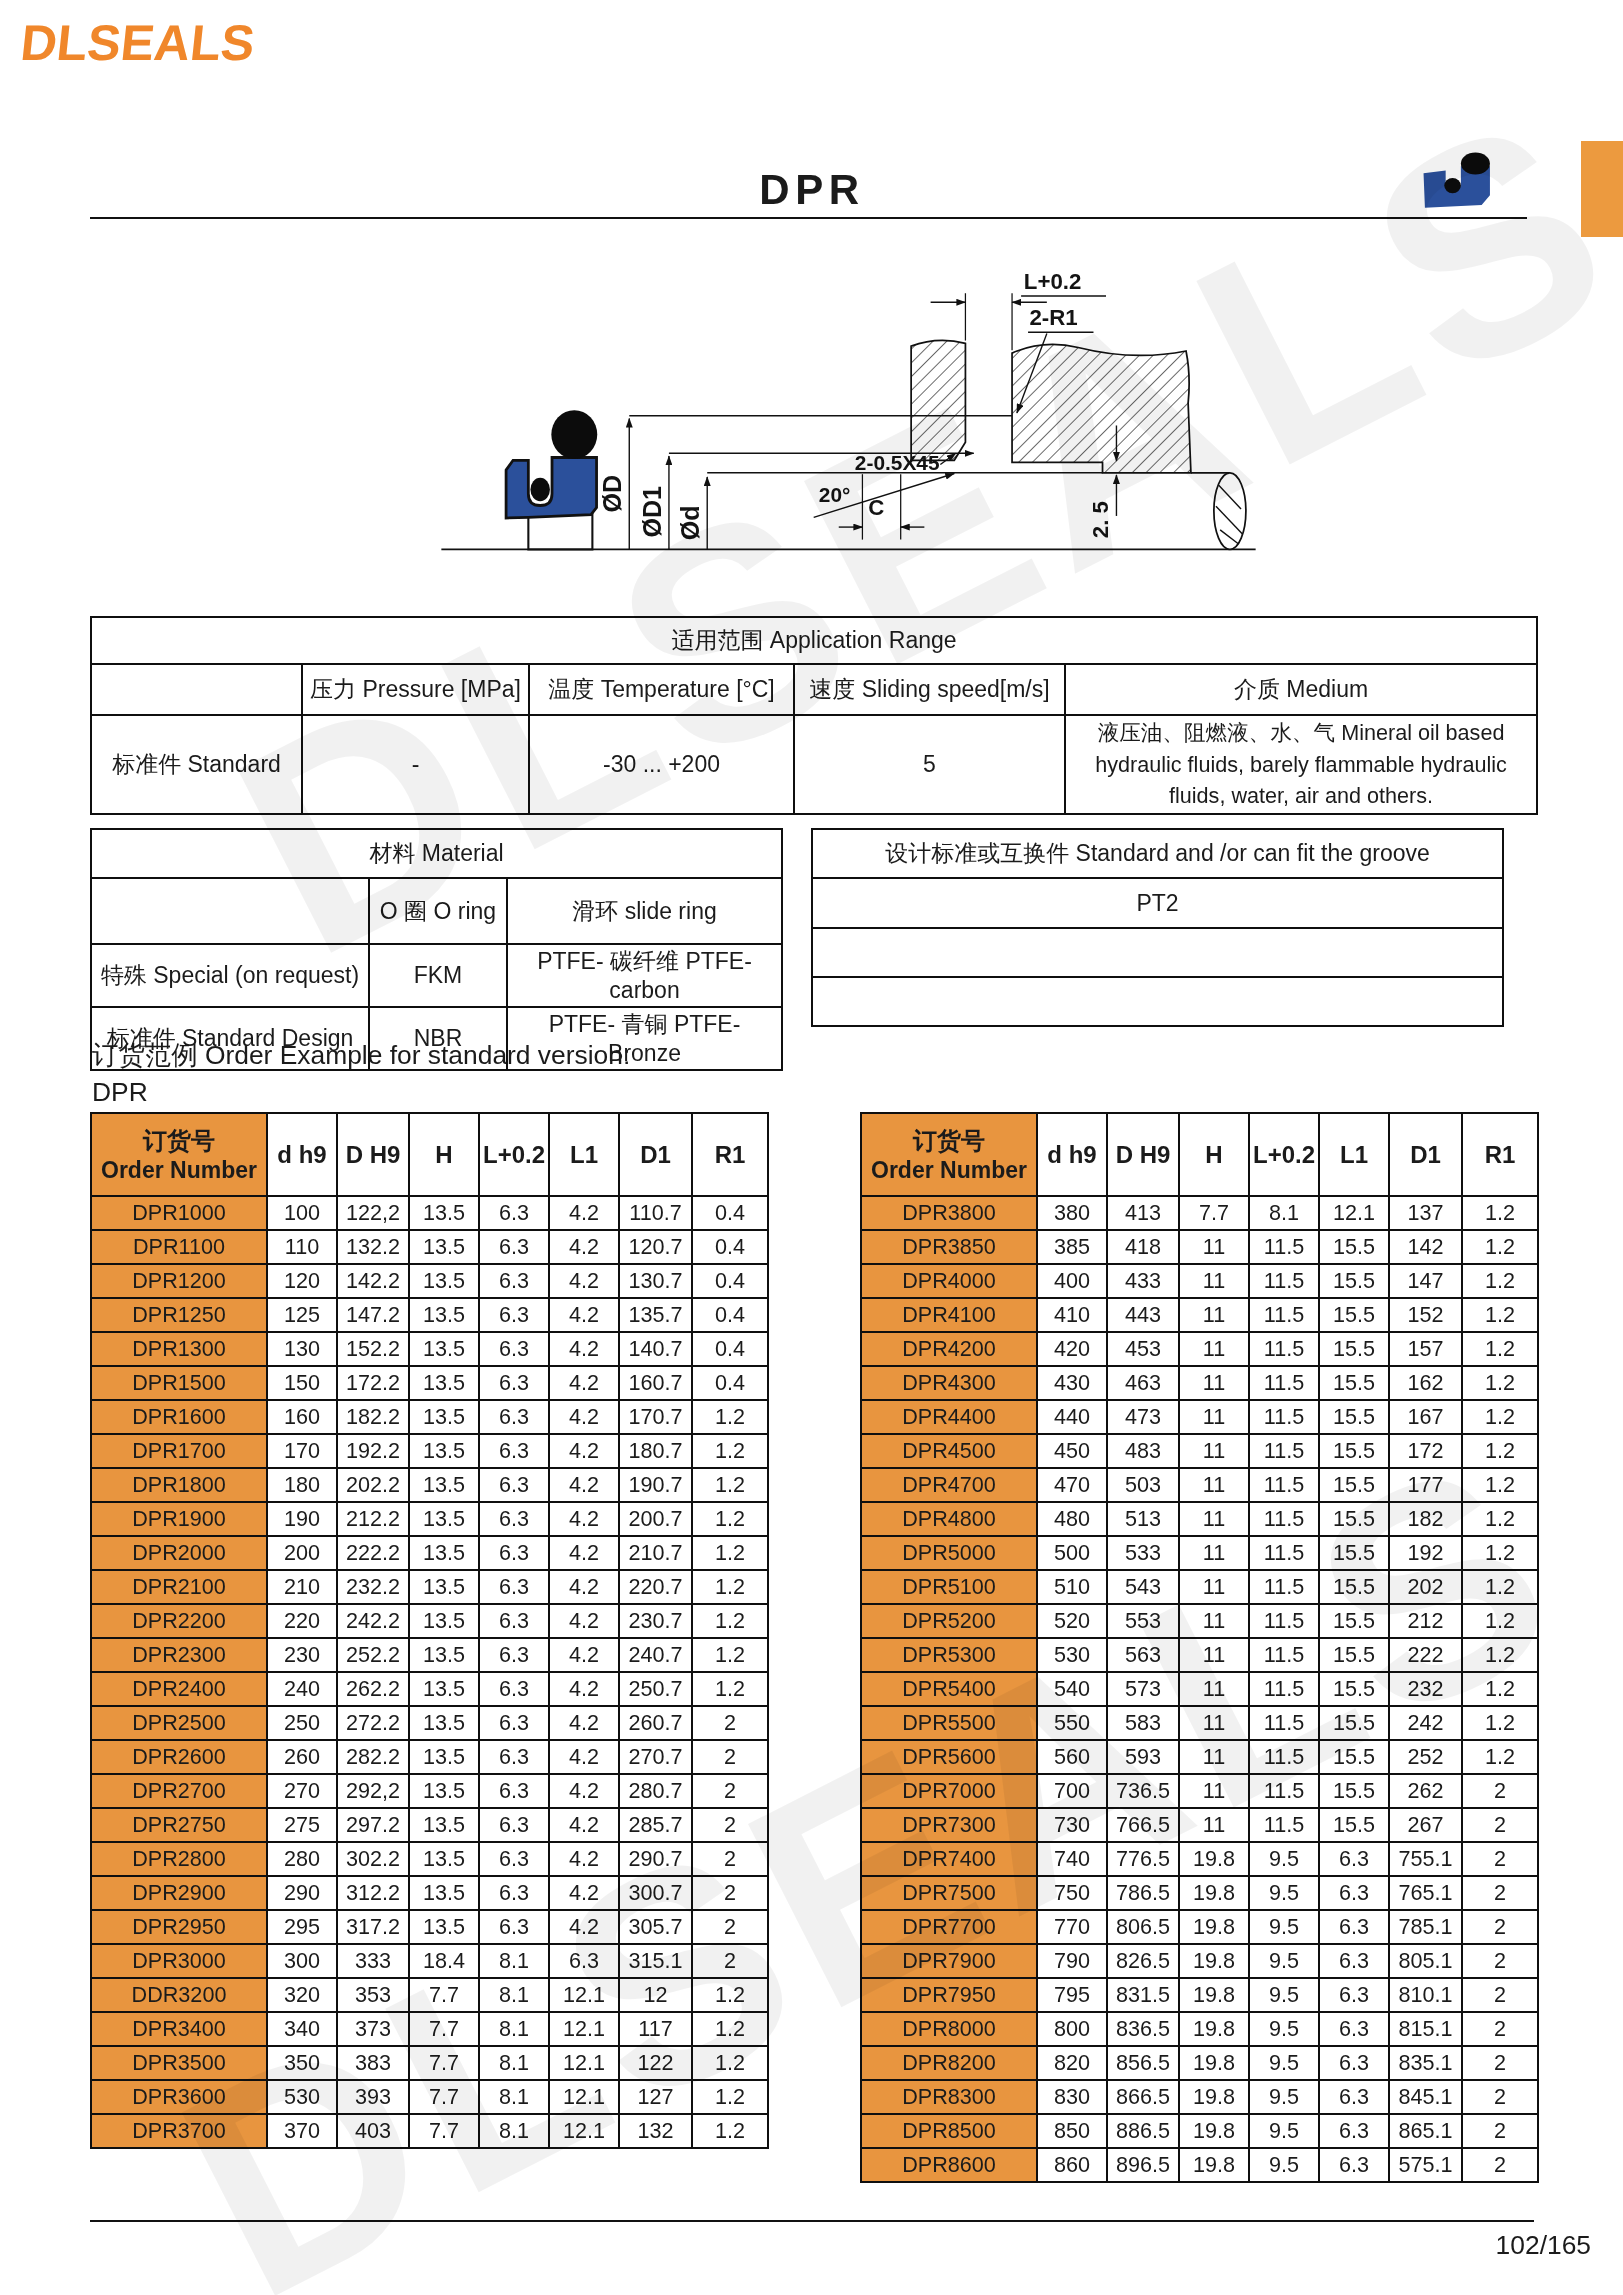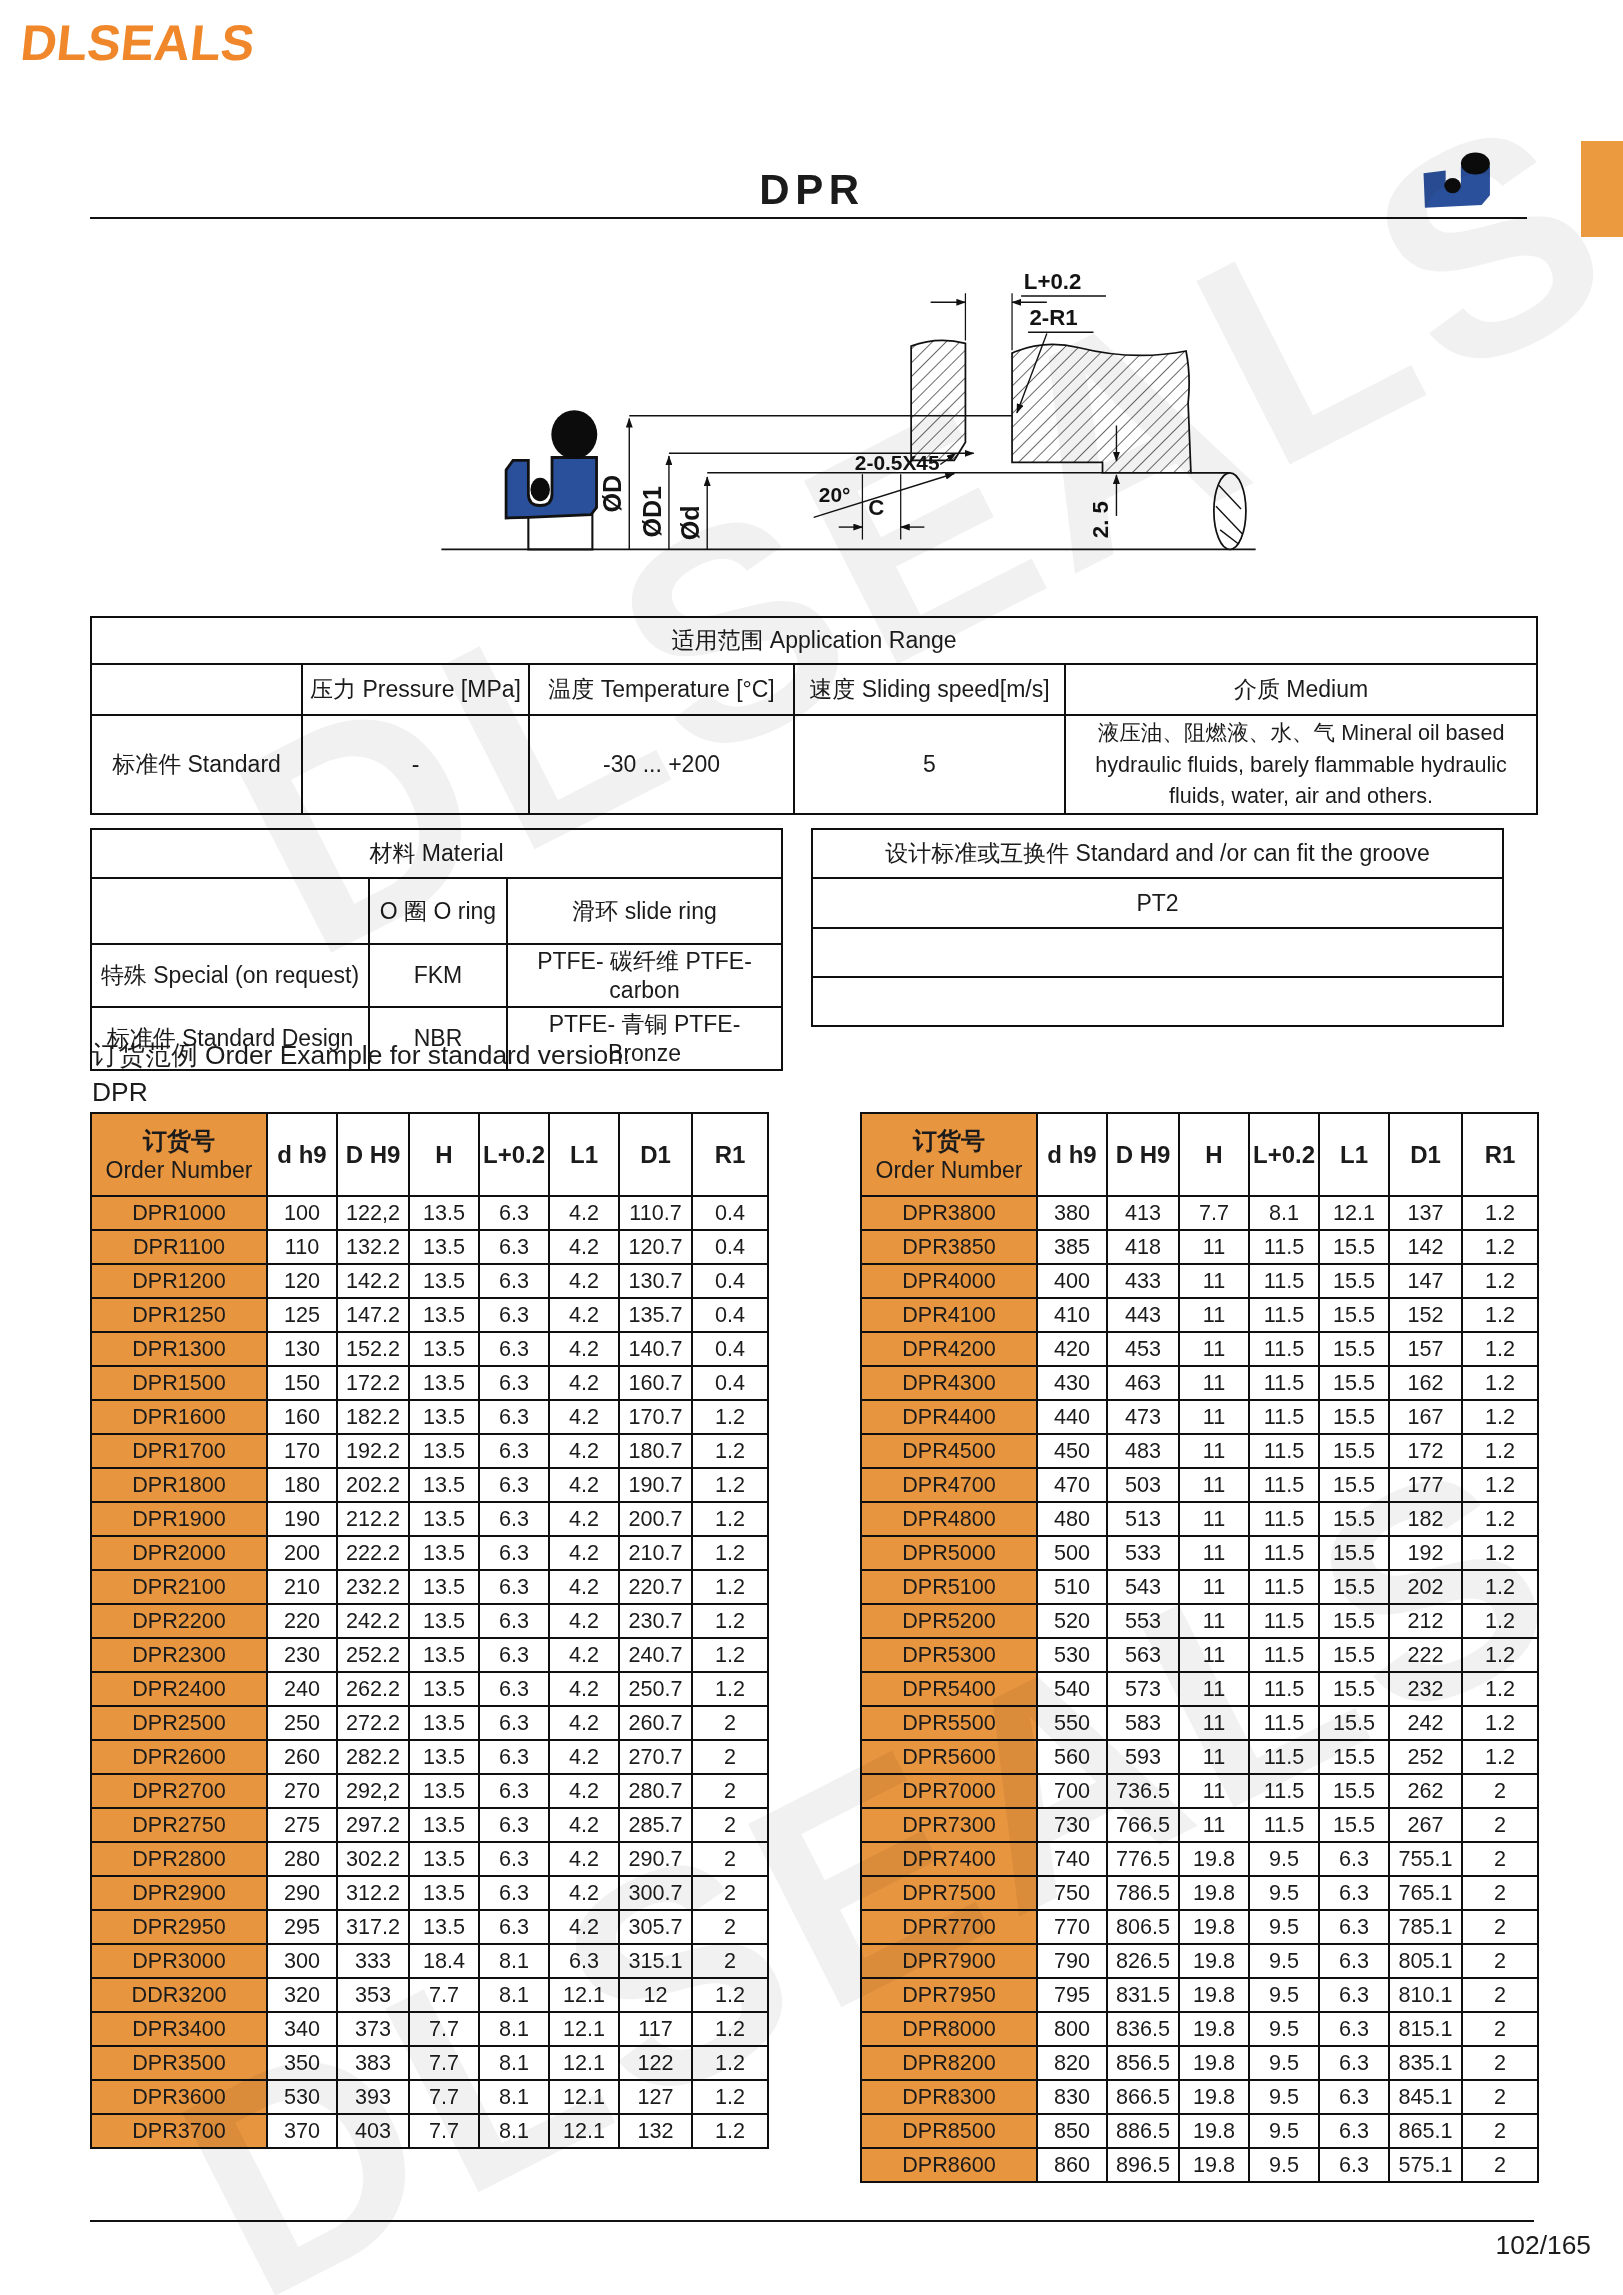--- a/index.html
+++ b/index.html
@@ -35,21 +35,21 @@
   .order-example-2{position:absolute;left:92px;top:1077px;font-size:26.4px;z-index:2;}
   
   table.orders{border-collapse:collapse;table-layout:fixed;position:absolute;z-index:3;font-size:21.6px;}
   table.orders th,table.orders td{border:2.1px solid #0f0f0f;text-align:center;vertical-align:middle;padding:0 1.4px;}
   table.orders thead th{height:81px;font-size:24px;font-weight:700;}
   table.orders tbody td{height:32px;font-weight:400;}
   table.orders th:first-child,table.orders tbody td:first-child{background:#E8953F;}
   .orders-left{left:90px;top:1112px;width:678px;}
   .orders-right{left:860px;top:1112px;width:678px;}
   .oh-cn{display:block;font-size:24px;font-weight:700;}
-  .oh-en{display:block;font-size:23px;font-weight:400;}
+  .oh-en{display:block;font-size:23px;font-weight:700;}
   
   .footer-rule{position:absolute;left:90px;top:2220px;width:1444px;border-top:2.1px solid #111;z-index:2;}
   .footer-page{position:absolute;left:1378px;top:2230px;width:213px;text-align:right;font-size:26.4px;z-index:2;}
 </style>
 </head>
 <body>
 
 <div id="page">
 
   <div class="watermark wm1">DLSEALS</div>

